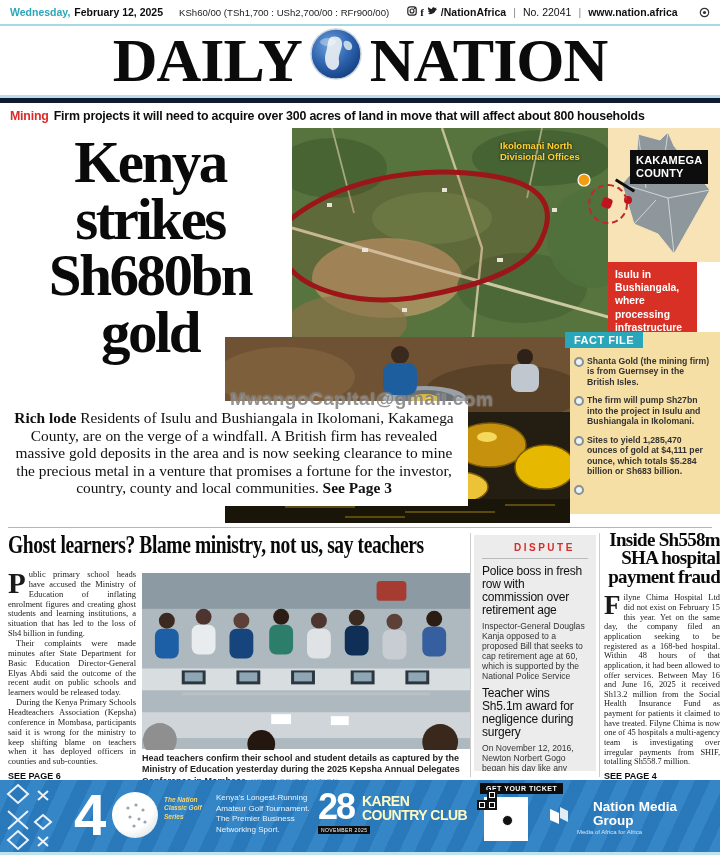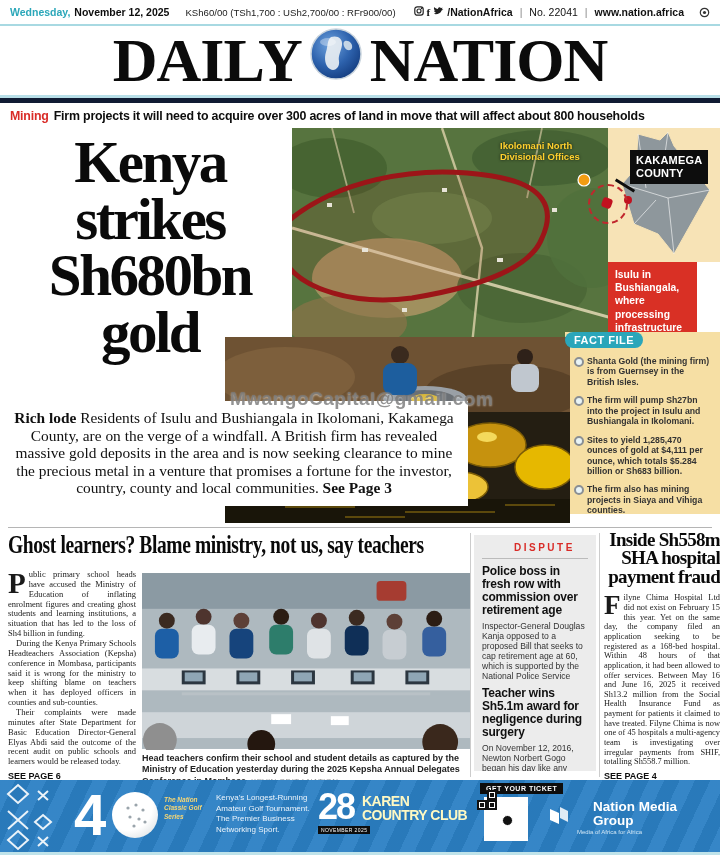--- a/index.html
+++ b/index.html
@@ -46,21 +46,21 @@
   .marker-dot{position:absolute;left:602px;top:198px;width:10px;height:10px;background:#c1121f;
               border-radius:3px;transform:rotate(20deg);z-index:3;}
   .pointer{position:absolute;left:614px;top:184px;width:22px;height:3px;background:#0d0d0d;
            transform:rotate(32deg);z-index:3;}
   .isulu{position:absolute;left:608px;top:262px;width:89px;height:72px;background:#d93025;color:#fff;
          font-weight:bold;font-size:10.3px;line-height:1.28;padding:6px 7px;box-sizing:border-box;}
 
   .factfile{position:absolute;left:565px;top:332px;width:155px;height:182px;background:#f6dfa4;
             box-sizing:border-box;padding:24px 8px 4px 9px;}
   .ff-head{position:absolute;left:565px;top:332px;background:#2aa6ba;color:#fff;font-weight:bold;
-           font-size:11px;padding:2px 9px;letter-spacing:.5px;z-index:2;border-radius:8px;}
+           font-size:11px;padding:2px 9px;letter-spacing:.5px;z-index:2;}
   .ff-item{font-size:8.7px;font-weight:bold;color:#333;line-height:1.2;margin-bottom:8px;
            position:relative;padding-left:13px;}
   .ff-bullet{position:absolute;left:0;top:1px;width:6px;height:6px;border:2px solid #8a8f94;
              border-radius:50%;background:#e9f4f6;}
 
   .goldphoto{position:absolute;left:225px;top:337px;width:345px;height:186px;}
   .watermark{position:absolute;left:230px;top:388px;font-size:19px;font-weight:bold;
              color:rgba(120,120,120,.8);letter-spacing:.5px;z-index:6;
              text-shadow:0 1px 2px rgba(255,255,255,.55);}
   .standfirst{position:absolute;left:0;top:401px;width:468px;background:#fff;padding:8px 6px 9px;
@@ -88,21 +88,21 @@
   .credit{color:#9a9a9a;font-weight:normal;font-size:8px;letter-spacing:.3px;}
   .vline{position:absolute;top:533px;height:244px;width:1px;background:#ccc;}
 
   
   .dpanel{position:absolute;left:474px;width:122px;background:#ececec;box-sizing:border-box;
           padding:7px 8px;overflow:hidden;}
   .dp1{top:535px;height:147px;}
   .dp2{top:680px;height:91px;}
   .d-label{color:#d92b27;font-weight:bold;font-size:10px;letter-spacing:2.5px;padding-left:32px;}
   .d-hr{border-top:1px solid #bbb;margin:5px 0 6px;}
-  .d-head{font-weight:bold;font-size:12px;line-height:1.08;letter-spacing:-0.2px;color:#101010;
+  .d-head{font-weight:normal;font-size:12px;line-height:1.08;letter-spacing:-0.2px;color:#101010;
           margin-bottom:5px;}
   .d-body{font-size:8.6px;line-height:1.16;color:#333;}
   .d-page{background:#49c0d4;color:#03414d;font-weight:bold;padding:0 2px;}
 
   
   .sha{position:absolute;left:604px;top:531px;width:116px;}
   .sha-head{font-family:"Liberation Serif",serif;font-weight:bold;font-size:19px;line-height:.97;
             letter-spacing:-0.7px;color:#0a0a0a;margin:0 0 7px;text-align:right;}
   .sha-body{font-family:"Liberation Serif",serif;font-size:8.4px;line-height:1.15;text-align:justify;
             color:#1a1a1a;margin:0;}
@@ -143,21 +143,21 @@
   .nmg-name{font-weight:bold;font-size:13.5px;line-height:1;padding-left:16px;}
   .nmg-tag{font-size:6px;color:#cfe6f5;margin-top:2px;}
 </style>
 </head>
 <body>
 
 <div class="page">
 
   <div class="topbar">
     <span class="tb-day">Wednesday,</span>
-    <span class="tb-date">November 12, 2025</span>
+    <span class="tb-date">February 12, 2025</span>
     <span class="tb-price">KSh60/00 (TSh1,700 : USh2,700/00 : RFr900/00)</span>
     <span class="tb-social">
       <span>
         <svg width="10" height="10" viewBox="0 0 10 10">
             <rect x="0.8" y="0.8" width="8.4" height="8.4" rx="2.4" fill="none" stroke="#222" stroke-width="1.2"></rect>
             <circle cx="5" cy="5" r="2" fill="none" stroke="#222" stroke-width="1.1"></circle>
             <circle cx="7.6" cy="2.4" r="0.8" fill="#222"></circle>
           </svg>
       </span>
       <span class="fb-f">f</span>
@@ -253,21 +253,21 @@
   <div class="pointer"></div>
   <div class="marker"></div>
   <div class="marker-dot"></div>
 
   <div class="isulu">Isulu in Bushiangala, where processing infrastructure will be set up</div>
 
   <div class="factfile">
     <div class="ff-item"><span class="ff-bullet"></span><span>Shanta Gold (the mining firm) is from Guernsey in the British Isles.</span></div>
     <div class="ff-item"><span class="ff-bullet"></span><span>The firm will pump Sh27bn into the project in Isulu and Bushiangala in Ikolomani.</span></div>
     <div class="ff-item"><span class="ff-bullet"></span><span>Sites to yield 1,285,470 ounces of gold at $4,111 per ounce, which totals $5.284 billion or Sh683 billion.</span></div>
-    <div class="ff-item"><span class="ff-bullet"></span><span>The firm also has mining projects in Siaya and Vihiga counties.</span></div>
+    <div class="ff-item"><span class="ff-bullet"></span></div>
   </div>
   <div class="ff-head">FACT FILE</div>
 
   <div class="goldphoto">
     <svg width="345" height="186" viewBox="0 0 345 186">
       <rect width="345" height="75" fill="#6e5233"></rect>
       <ellipse cx="60" cy="40" rx="70" ry="30" fill="#7d5f3c"></ellipse>
       <ellipse cx="280" cy="55" rx="80" ry="28" fill="#5a4228"></ellipse>
       <ellipse cx="200" cy="62" rx="42" ry="13" fill="#9aa0a6"></ellipse>
       <ellipse cx="200" cy="62" rx="30" ry="9" fill="#6b7075"></ellipse>
@@ -301,22 +301,22 @@
     <span class="sf-lead">Rich lode</span><span> Residents of Isulu and Bushiangala in Ikolomani, Kakamega County, are on the verge of a windfall. A British firm has revealed massive gold deposits in the area and is now seeking clearance to mine the precious metal in a venture that promises a fortune for the investor, country, county and local communities. </span><span class="sf-page">See Page 3</span>
   </div>
 
   <div class="divider"></div>
   <div class="vline" style="left:470px"></div>
   <div class="vline" style="left:599px"></div>
 
   <div class="t-headline">Ghost learners? Blame ministry, not us, say teachers</div>
   <div class="t-col">
     <p><span class="dropcap">P</span><span>ublic primary school heads have accused the Ministry of Education of inflating enrolment figures and creating ghost students and learning institutions, a situation that has led to the loss of Sh4 billion in funding.</span></p>
+    <p class="indent">Their complaints were made minutes after State Department for Basic Education Director-General Elyas Abdi said the outcome of the recent audit on public schools and learners would be released today.</p>
     <p class="indent">During the Kenya Primary Schools Headteachers Association (Kepsha) conference in Mombasa, participants said it is wrong for the ministry to keep shifting blame on teachers when it has deployed officers in counties and sub-counties.</p>
-    <p class="indent">Their complaints were made minutes after State Department for Basic Education Director-General Elyas Abdi said the outcome of the recent audit on public schools and learners would be released today.</p>
     <div class="see">SEE PAGE 6</div>
   </div>
 
   <div class="t-photo">
     <svg width="328" height="178" viewBox="0 0 330 177">
       <rect width="330" height="177" fill="#aeb9bf"></rect>
       <rect width="330" height="36" fill="#8b9aa3"></rect>
       <rect x="236" y="8" width="30" height="20" fill="#a63c31" rx="4"></rect>
       <g>
         <circle cx="25" cy="48" r="8" fill="#3b2a20"></circle>

